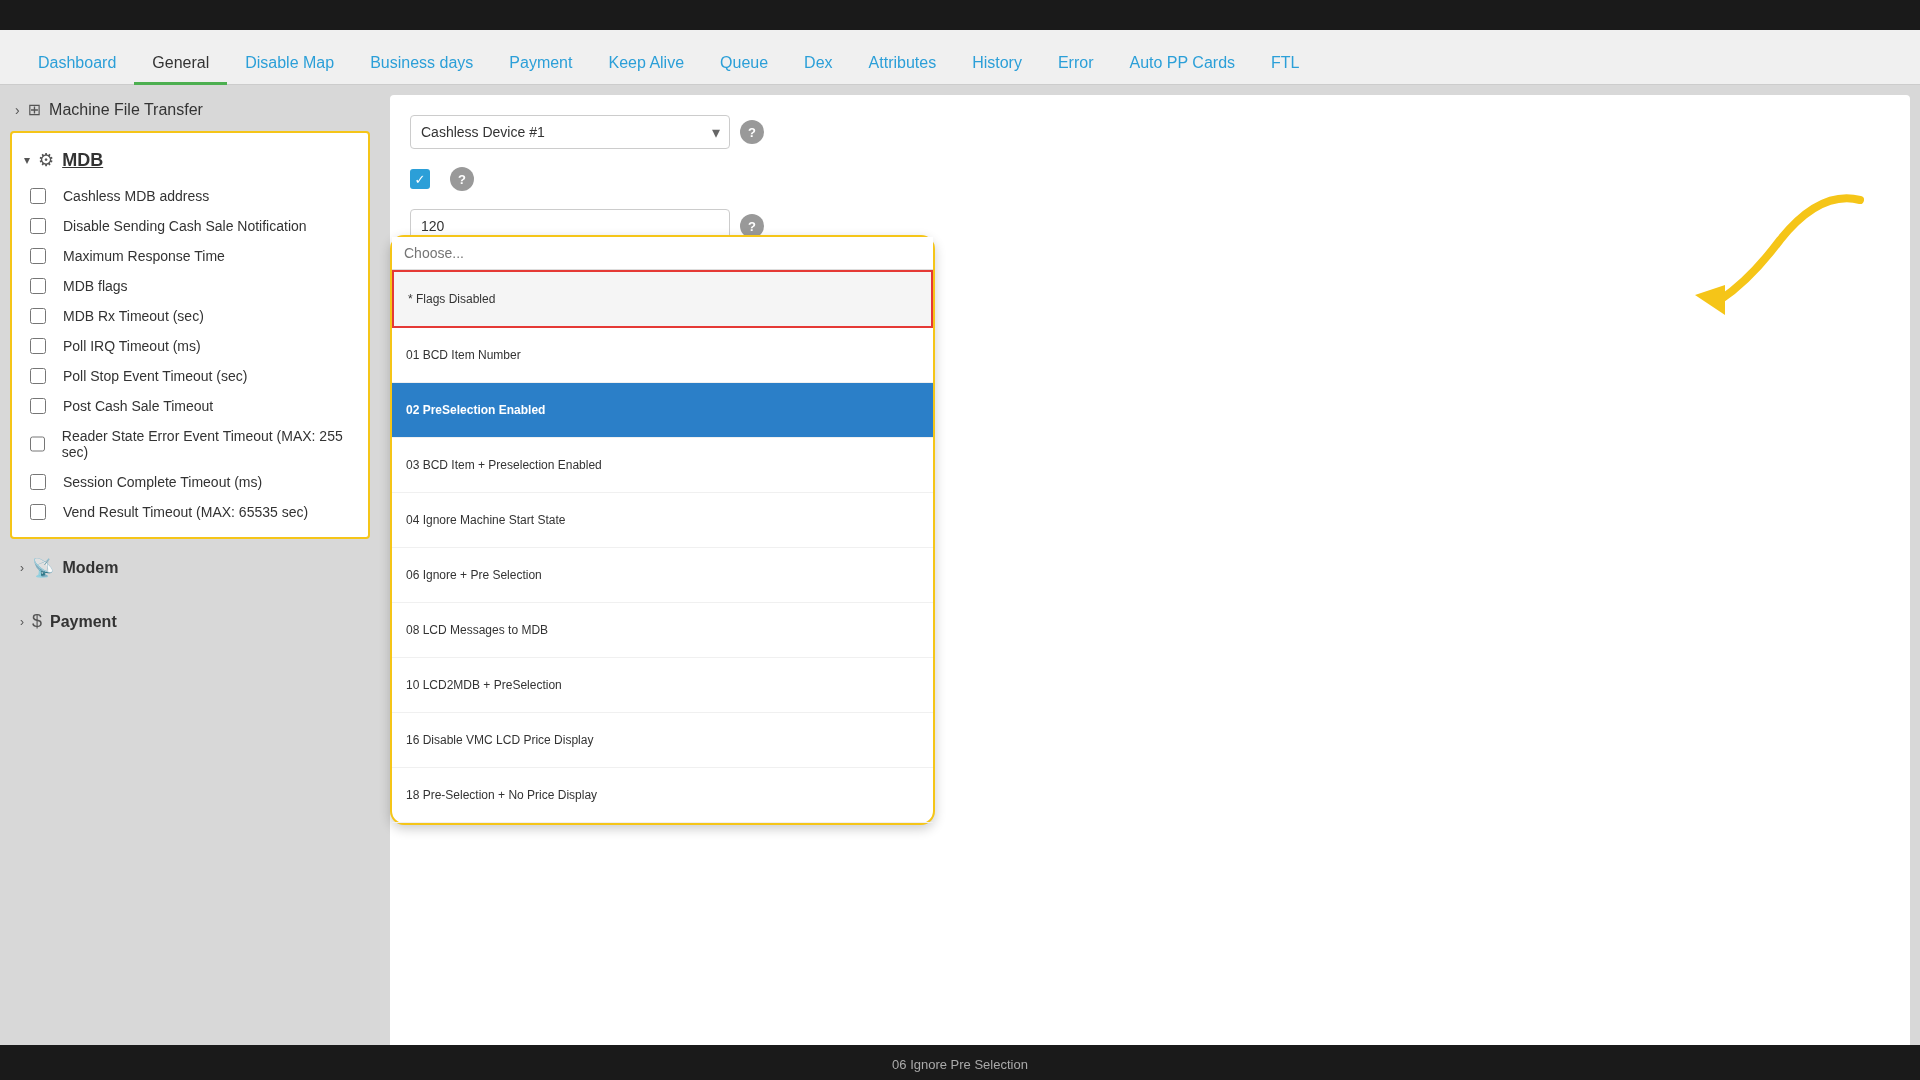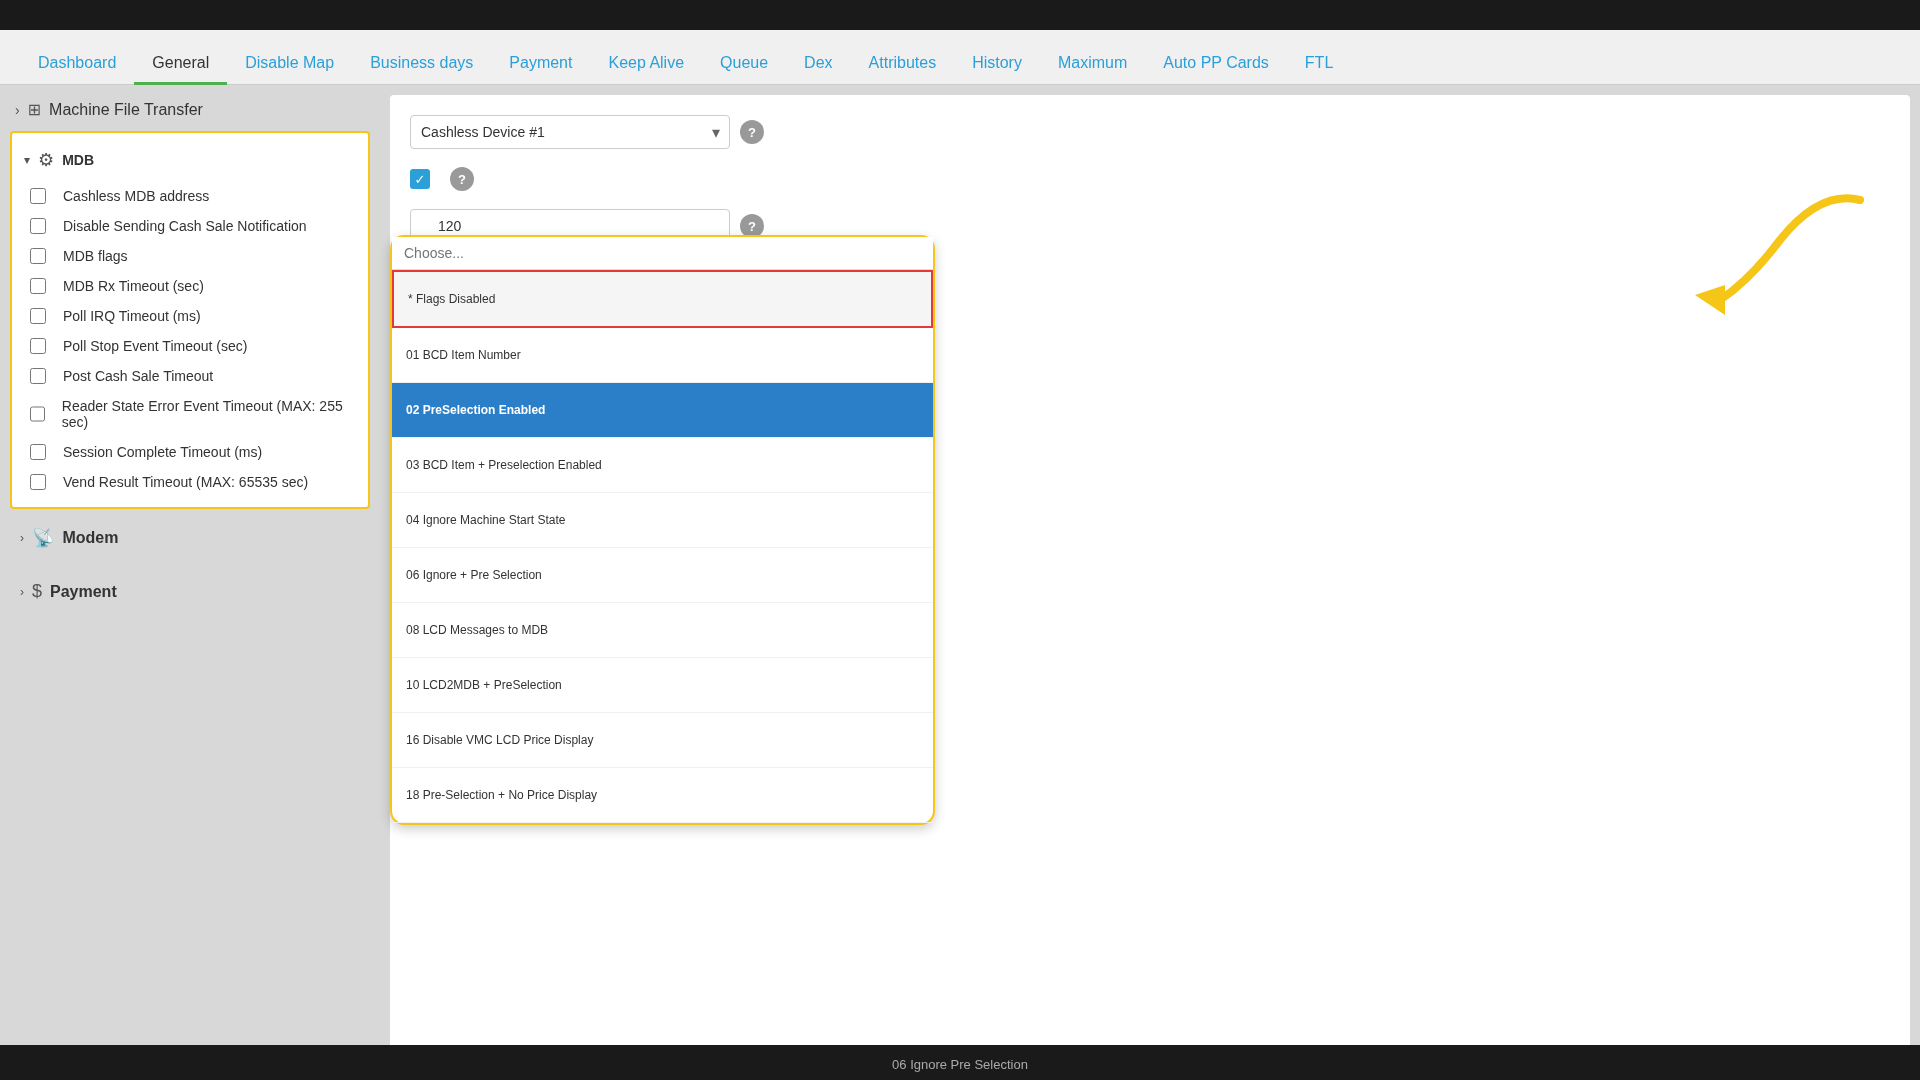--- a/index.html
+++ b/index.html
@@ -96,23 +96,24 @@
       color: #555;
       margin-right: 8px;
       font-size: 12px;
     }
     .mdb-gear-icon {
       margin-right: 8px;
       font-size: 18px;
       color: #555;
     }
     .mdb-title {
-      font-size: 14px;
+      font-size: 18px;
       font-weight: 600;
       color: #333;
+      text-decoration: underline;
     }
 
     .mdb-items {
       padding: 0 10px;
     }
     .mdb-item {
       display: flex;
       align-items: center;
       padding: 7px 8px;
       cursor: pointer;
@@ -222,21 +223,21 @@
       align-items: center;
       justify-content: center;
       color: white;
       font-size: 13px;
       cursor: pointer;
       margin-right: 10px;
     }
 
     .form-input {
       width: 320px;
-      padding: 8px 27px;
+      padding: 8px 10px;
       border: 1px solid #ccc;
       border-radius: 4px;
       font-size: 14px;
       color: #333;
     }
 
     
     .dropdown-popup {
       position: absolute;
       top: 140px;
@@ -313,21 +314,21 @@
 <div class="nav-tab">Dashboard</div>
     <div class="nav-tab active">General</div>
     <div class="nav-tab">Disable Map</div>
     <div class="nav-tab">Business days</div>
     <div class="nav-tab">Payment</div>
     <div class="nav-tab">Keep Alive</div>
     <div class="nav-tab">Queue</div>
     <div class="nav-tab">Dex</div>
     <div class="nav-tab">Attributes</div>
     <div class="nav-tab">History</div>
-    <div class="nav-tab">Maximum</div>
+    <div class="nav-tab">Error</div>
     <div class="nav-tab">Auto PP Cards</div>
     <div class="nav-tab">FTL</div>
   </div>
 
 <div class="main-content">
 
   <div class="sidebar">
 
     <div class="breadcrumb-row">
       <span class="breadcrumb-chevron">›</span>
@@ -343,20 +344,24 @@
       </div>
       <div class="mdb-items">
 
       <div class="mdb-item">
             <input type="checkbox" style="">
     <span class="mdb-item-label">Cashless MDB address</span>
           </div>
           <div class="mdb-item">
             <input type="checkbox" style="">
     <span class="mdb-item-label">Disable Sending Cash Sale Notification</span>
+          </div>
+          <div class="mdb-item">
+            <input type="checkbox" style="">
+    <span class="mdb-item-label">Maximum Response Time</span>
           </div>
           <div class="mdb-item">
             <input type="checkbox" style="">
     <span class="mdb-item-label">MDB flags</span>
           </div>
           <div class="mdb-item">
             <input type="checkbox" style="">
     <span class="mdb-item-label">MDB Rx Timeout (sec)</span>
           </div>
           <div class="mdb-item">

